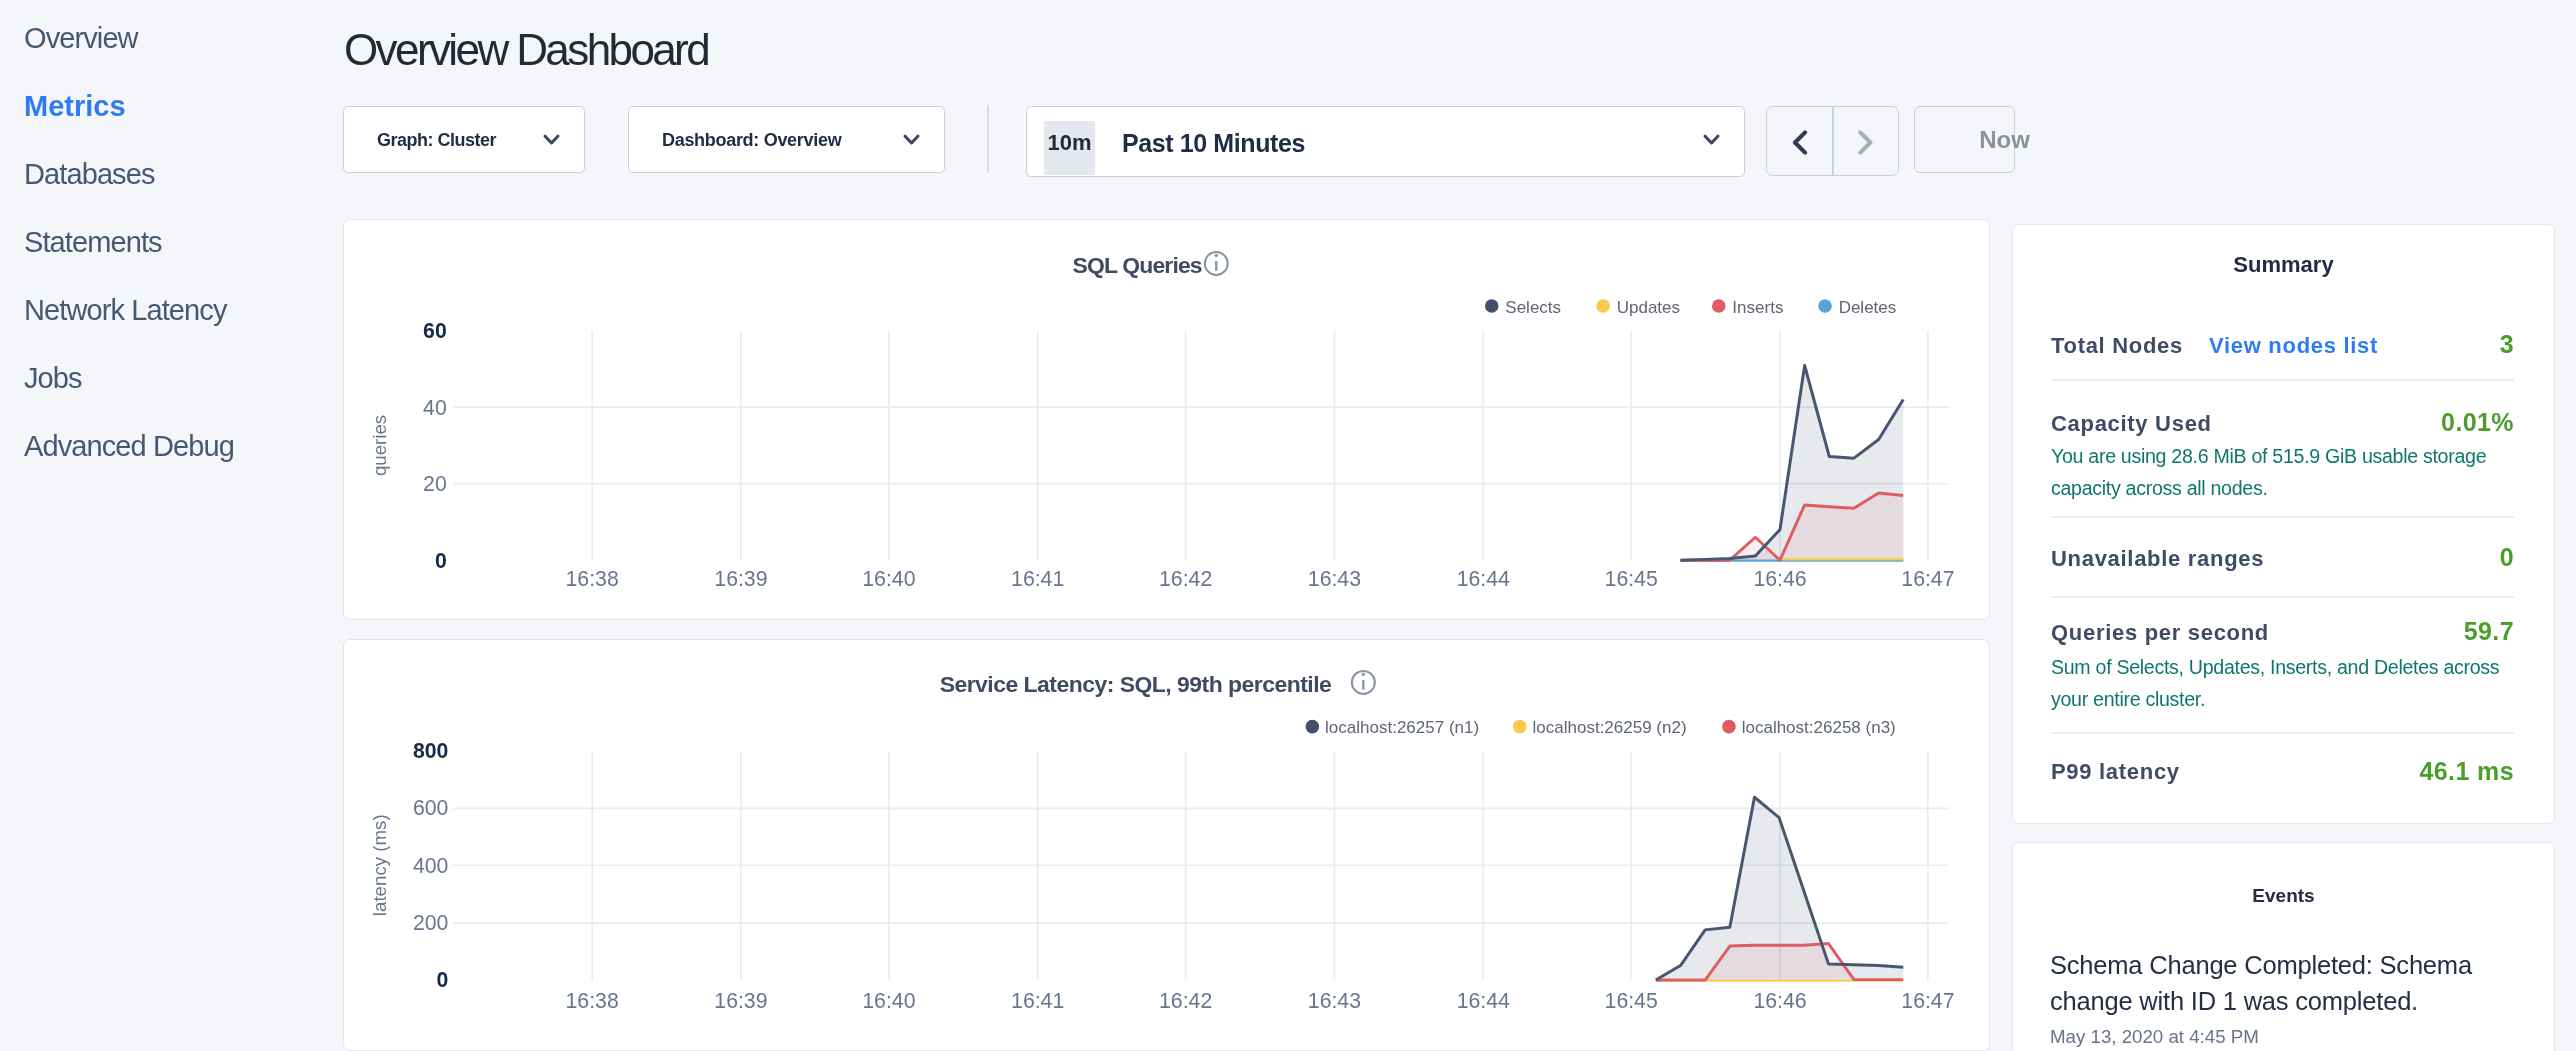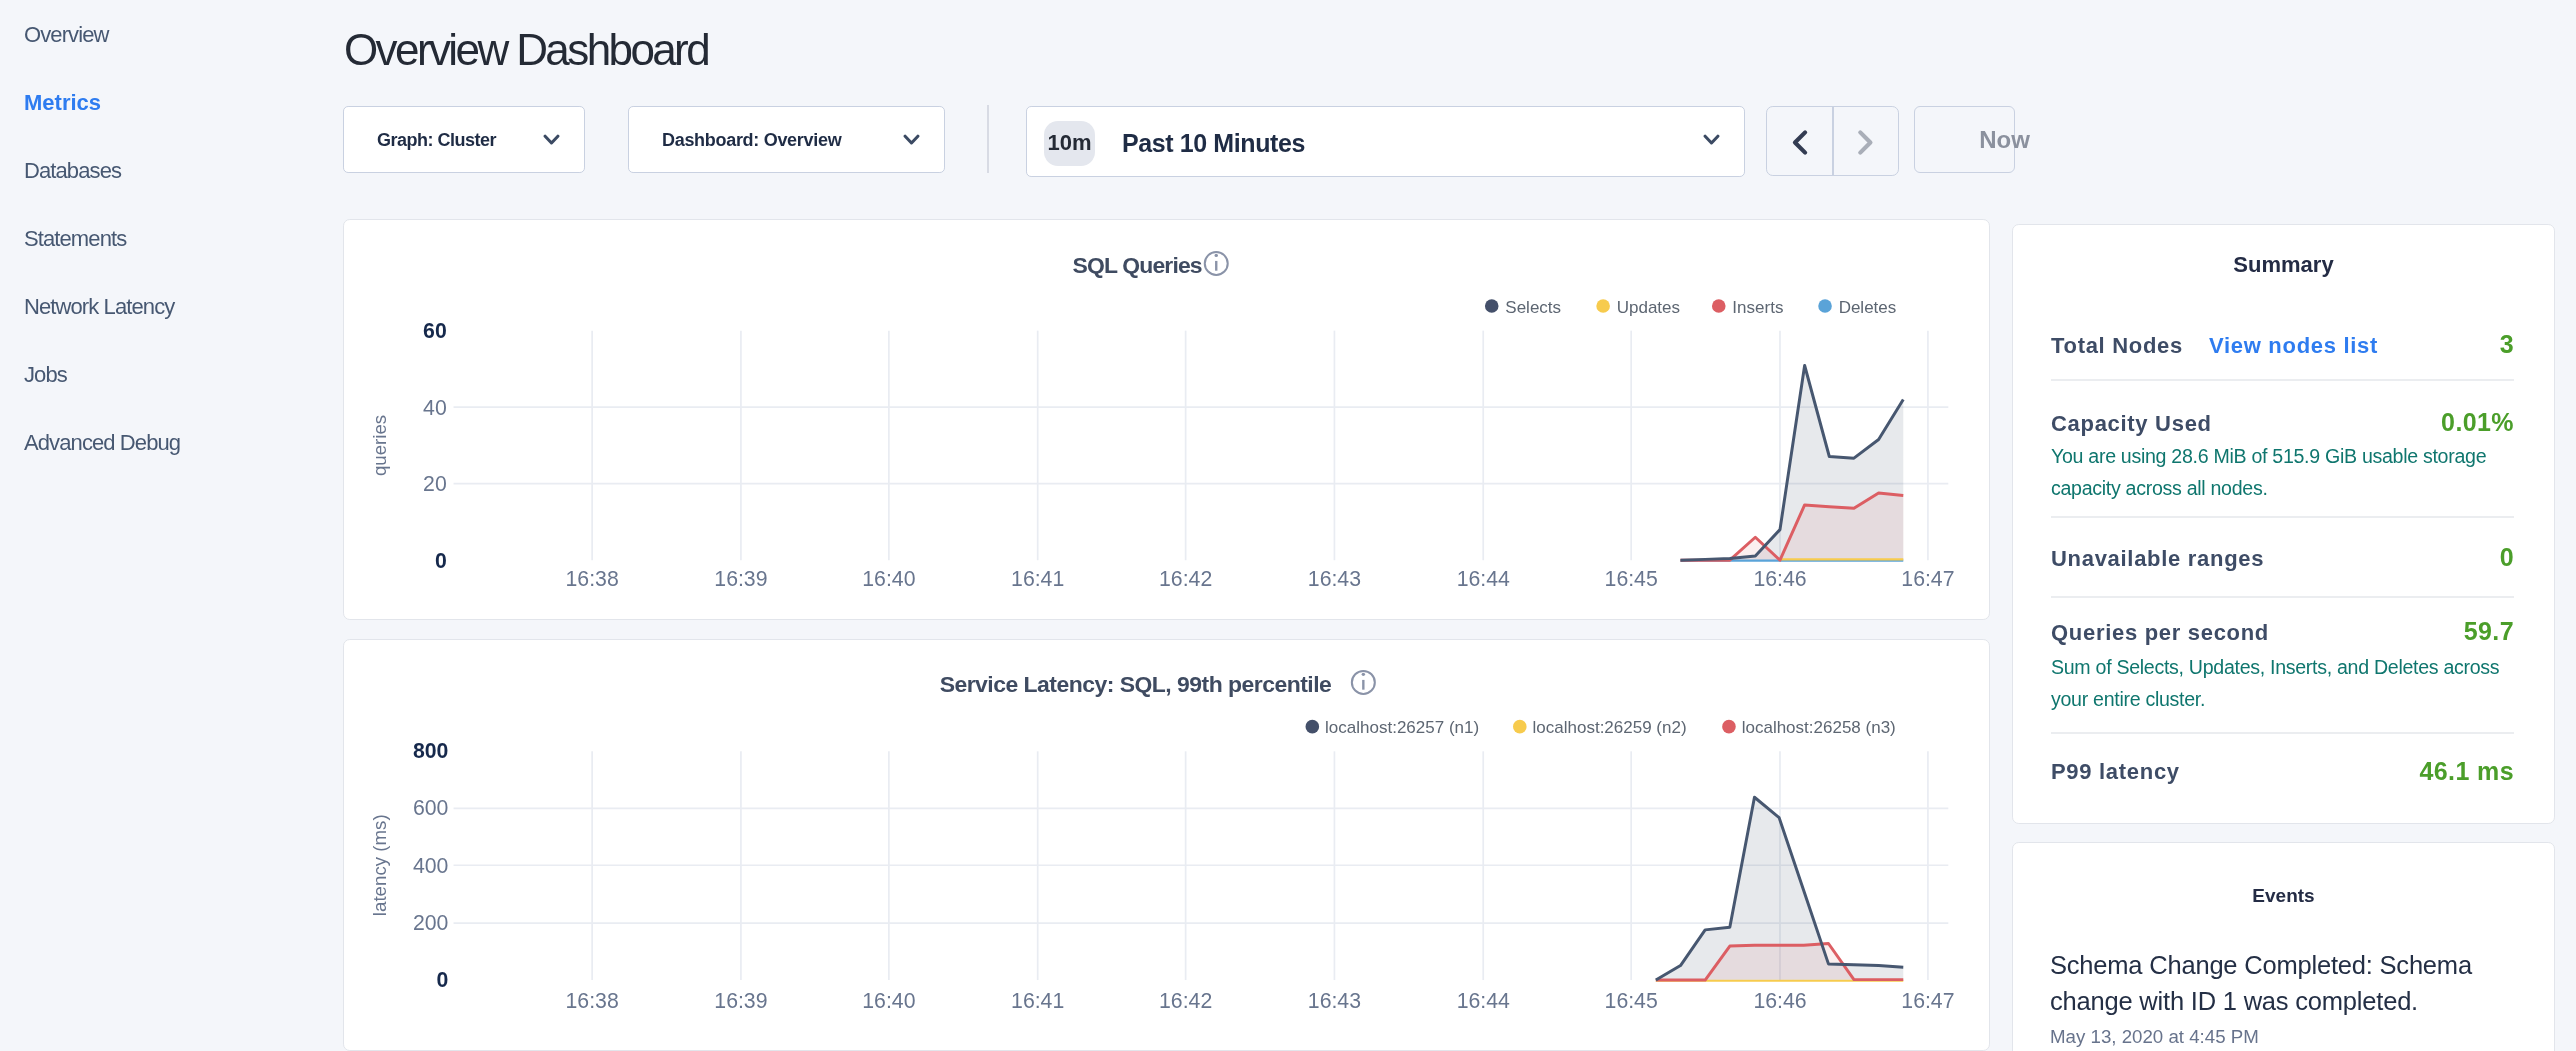--- a/index.html
+++ b/index.html
@@ -1,18 +1,18 @@
 <!DOCTYPE html>
 <html style="font-size:13.6px"><head>
 <meta charset="utf-8">
 <style>
 * { margin:0; padding:0; box-sizing:border-box; }
 html,body { width:2576px; height:1051px; background:#f4f6fa; font-family:"Liberation Sans", sans-serif; overflow:hidden; position:relative; }
 .abs { position:absolute; }
-.nav { position:absolute; left:24px; font-size:22px; letter-spacing:-0.9px; color:#475872; }
+.nav { position:absolute; left:24px; font-size:29px; letter-spacing:-0.9px; color:#475872; }
 .panel { position:absolute; background:#fff; border:1.7px solid #e2e5eb; border-radius:6.8px; }
 .selbox { position:absolute; background:#fff; border:1.7px solid #c9d1e1; border-radius:5.1px; top:106px; height:67px; }
 .seltext { position:absolute; font-weight:bold; font-size:18px; letter-spacing:-0.4px; color:#1f2c45; }
 .slabel { position:absolute; left:2051px; font-weight:bold; font-size:22px; color:#3e4c66; letter-spacing:0.7px; line-height:25.5px; }
 .svalue { position:absolute; font-weight:bold; font-size:25px; color:#4b9e2a; letter-spacing:0.4px; text-align:right; right:62px; line-height:25.5px; }
 .sdesc { position:absolute; left:2051px; font-size:19.6px; letter-spacing:-0.3px; color:#0f766e; line-height:32px; }
 .ssep { position:absolute; left:2051px; width:463px; height:1.7px; background:#ebedf0; }
 </style>
 </head>
 <body>
@@ -35,21 +35,21 @@
 
 <div class="selbox" style="left:628px; width:317px;"></div>
 <div class="seltext" style="left:662px; top:130px; letter-spacing:-0.3px;">Dashboard: Overview</div>
 <svg class="abs" style="left:903px; top:134px;" width="17" height="12" viewBox="0 0 20 14">
     <polyline points="2.5,2.5 10,10.5 17.5,2.5" fill="none" stroke="#3b4a63" stroke-width="3.6" stroke-linecap="round" stroke-linejoin="round"></polyline>
   </svg>
 
 <div class="abs" style="left:987px; top:105px; width:1.7px; height:68px; background:#d8dbe4;"></div>
 
 <div class="selbox" style="left:1026px; width:719px; height:71px;"></div>
-<div class="abs" style="left:1044px; top:121px; width:51px; height:45px; background:#e4e7ee; border-radius:14px; text-align:center; font-weight:bold; font-size:22px; color:#242a35; line-height:43px;">10m</div>
+<div class="abs" style="left:1044px; top:121px; width:51px; height:54px; background:#e4e7ee; border-radius:1px; text-align:center; font-weight:bold; font-size:22px; color:#242a35; line-height:43px;">10m</div>
 <div class="abs" style="left:1122px; top:129px; font-weight:bold; font-size:25px; letter-spacing:-0.4px; color:#1f2c45;">Past 10 Minutes</div>
 <svg class="abs" style="left:1703px; top:134px;" width="17" height="12" viewBox="0 0 20 14">
     <polyline points="2.5,2.5 10,10.5 17.5,2.5" fill="none" stroke="#3b4a63" stroke-width="3.6" stroke-linecap="round" stroke-linejoin="round"></polyline>
   </svg>
 
 <div class="abs" style="left:1766px; top:106px; width:133px; height:70px; background:#f4f6fa; border:1.7px solid #c9d1e1; border-radius:6.8px;"></div>
 <div class="abs" style="left:1832px; top:106px; width:1.7px; height:70px; background:#c9d1e1;"></div>
 <svg class="abs" style="left:1789px; top:129px;" width="20.4" height="27" viewBox="0 0 24 32">
     <polyline points="19,4 7,16 19,28" fill="none" stroke="#333c52" stroke-width="5" stroke-linecap="round" stroke-linejoin="round"></polyline>
   </svg>

